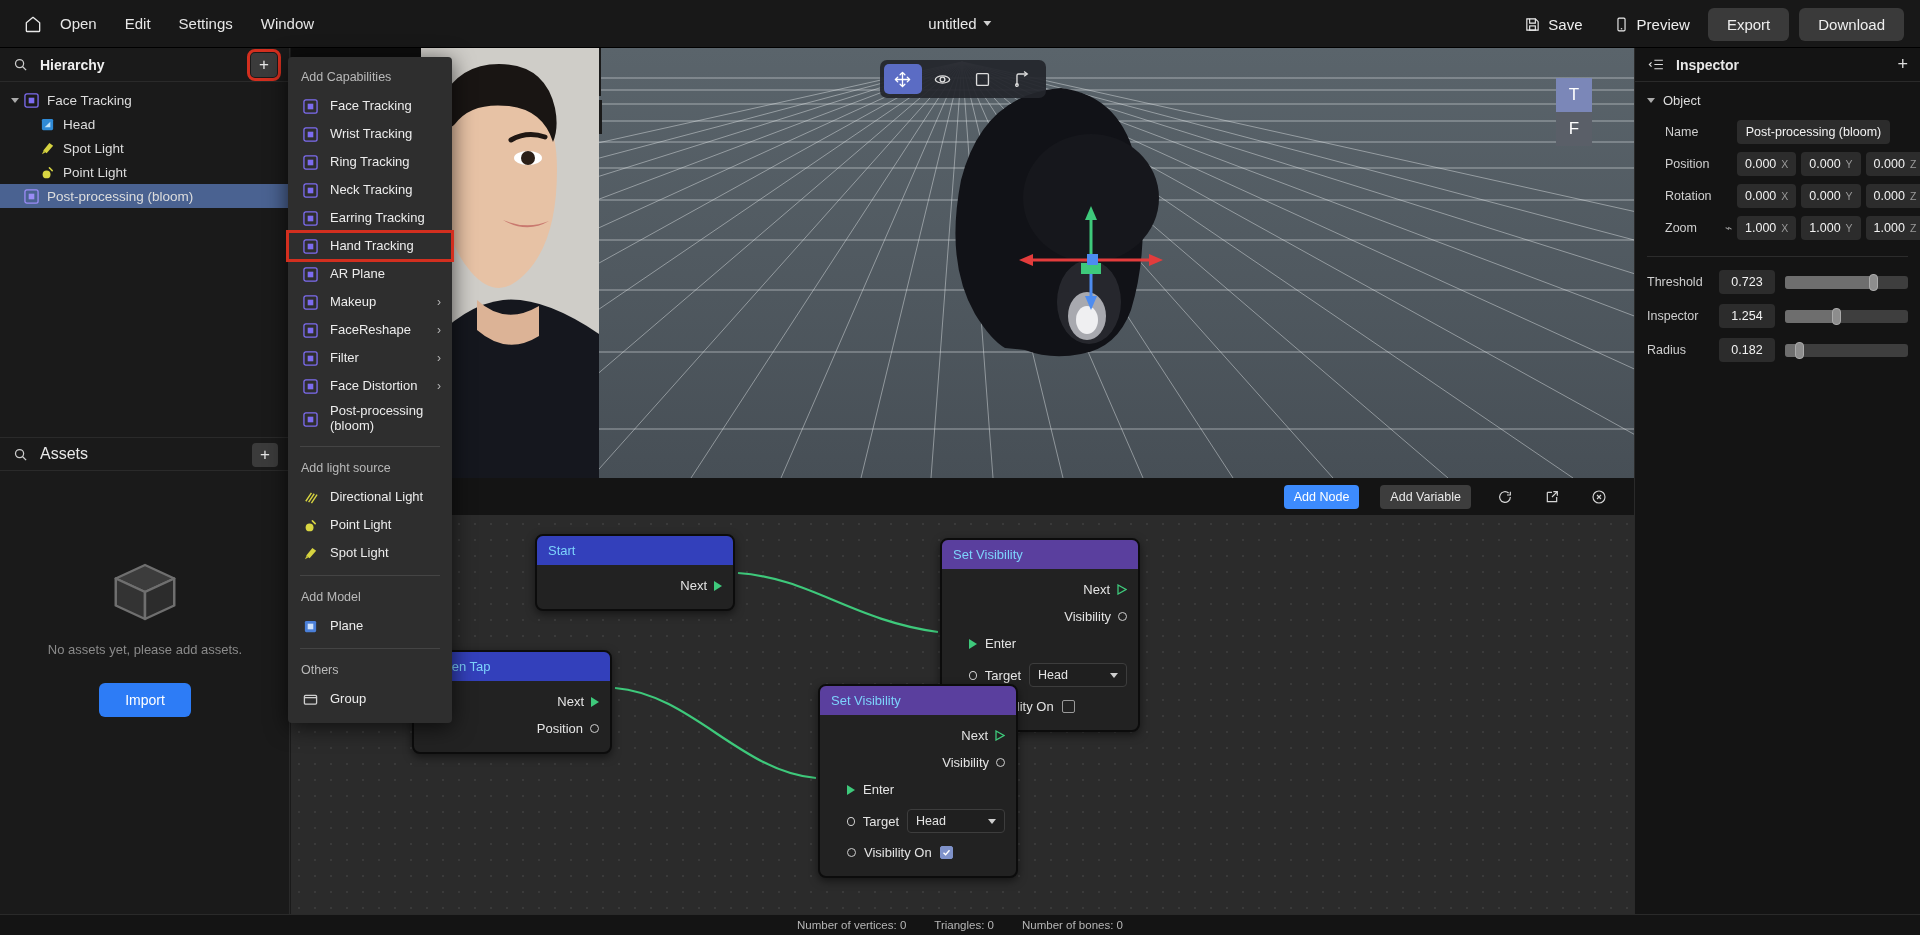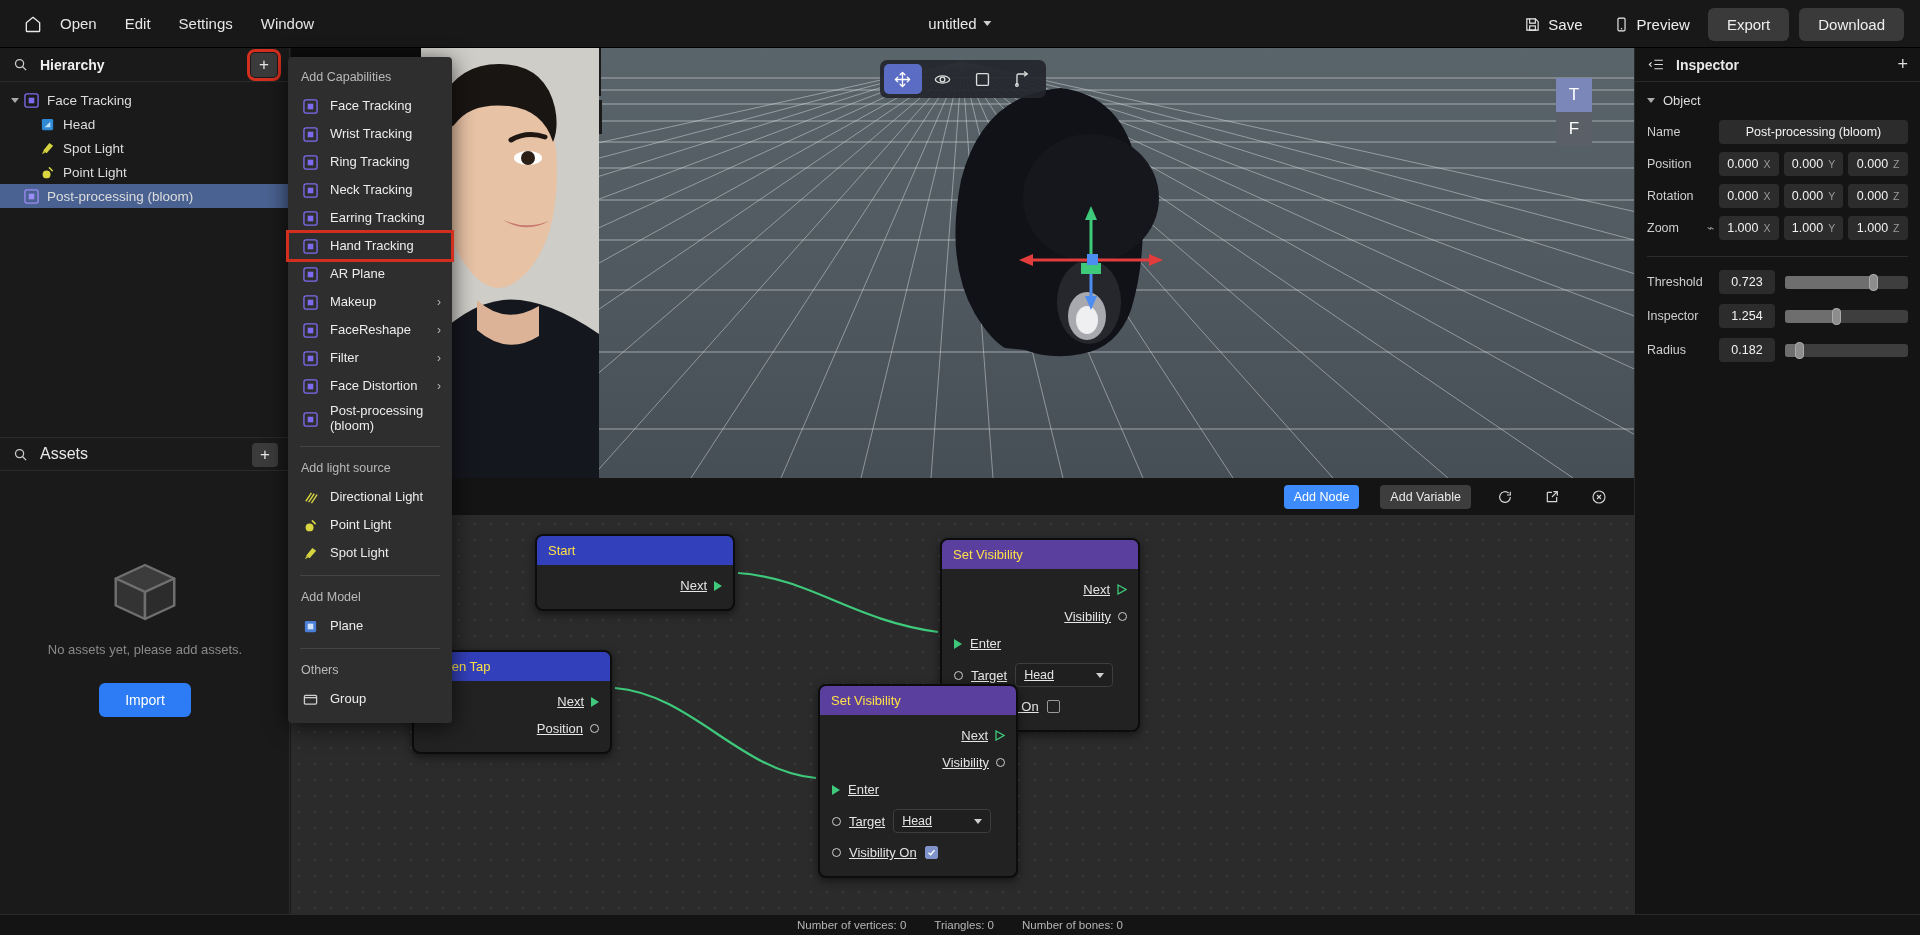--- a/index.html
+++ b/index.html
@@ -131,24 +131,24 @@
     position: absolute; left: 291px; top: 516px; width: 1343px; height: 398px;
     background-color: #2b2b2b;
     background-image: radial-gradient(#3a3a3a 1.2px, transparent 1.2px);
     background-size: 16px 16px;
     overflow: hidden;
   }
   .node {
     position: absolute; border-radius: 8px; background: #222; border: 2px solid #0c0c0c;
     box-shadow: 0 3px 9px rgba(0,0,0,.5); overflow: hidden;
   }
-  .node-title { font-size: 13px; padding: 7px 11px; color: #fde047; }
+  .node-title { font-size: 13px; padding: 7px 11px; color: #7dd3fc; }
   .node-title.blue { background: #3340bb; }
   .node-title.purple { background: #5a3f9e; }
-  .node-body { padding: 7px 0 10px 1px; text-decoration: underline; }
+  .node-body { padding: 7px 0 10px 16px; }
   .row-out { display: flex; align-items: center; justify-content: flex-end; gap: 7px; padding: 6px 11px; font-size: 13px; color: #e4e4e4; }
   .row-in { display: flex; align-items: center; gap: 8px; padding: 6px 11px; font-size: 13px; color: #e4e4e4; }
   .tri-filled { width: 0; height: 0; border-top: 5px solid transparent; border-bottom: 5px solid transparent; border-left: 8px solid #3ec97b; }
   .tri-hollow { width: 10px; height: 11px; }
   .circ-hollow { width: 9px; height: 9px; border-radius: 50%; border: 1.4px solid #cfcfcf; }
   .sel-box {
     background: #1f1f1f; border: 1px solid #3d3d3d; border-radius: 4px;
     font-size: 12.5px; color: #e4e4e4; padding: 4px 8px; min-width: 98px;
     display: flex; align-items: center; justify-content: space-between; gap: 10px; cursor: pointer;
   }
@@ -158,21 +158,21 @@
   
   .inspector {
     position: absolute; left: 1634px; top: 48px; width: 286px; height: 866px;
     background: #141414; border-left: 1px solid #2a2a2a;
   }
   .insp-head { height: 34px; display: flex; align-items: center; gap: 11px; padding: 0 13px; border-bottom: 1px solid #2a2a2a; position: relative; }
   .insp-head .ttl { font-size: 14px; font-weight: bold; }
   .insp-plus { position: absolute; right: 12px; font-size: 18px; color: #ddd; cursor: pointer; }
   .sect-head { display: flex; align-items: center; gap: 8px; padding: 11px 14px 8px 12px; font-size: 13px; color: #ddd; position: relative; }
   .sect-head .tri { width: 0; height: 0; border-left: 4px solid transparent; border-right: 4px solid transparent; border-top: 5px solid #aaa; }
-  .prop-row { display: flex; align-items: center; padding: 4px 12px; font-size: 12.5px; }
+  .prop-row { display: flex; align-items: center; padding: 4px 30px; font-size: 12.5px; }
   .prop-lbl { width: 72px; color: #cfcfcf; flex: 0 0 72px; }
   .val-field {
     background: #2c2c2c; border-radius: 4px; padding: 5px 8px; font-size: 12.5px;
     color: #f2f2f2; display: flex; align-items: center; justify-content: center; gap: 5px;
   }
   .val-field .ax { color: #9a9a9a; font-size: 10.5px; }
   .triple { display: flex; gap: 5px; flex: 1; }
   .triple .val-field { flex: 1; }
   .insp-sep { height: 1px; background: #2c2c2c; margin: 12px 12px 2px 12px; }
   .slider-row { display: flex; align-items: center; padding: 5px 12px; font-size: 12.5px; }

